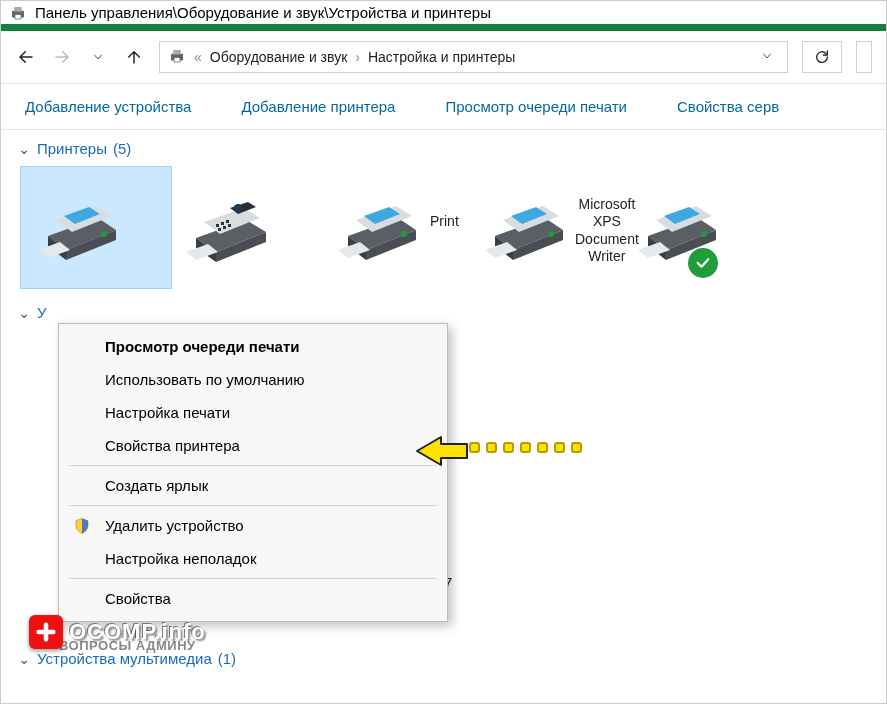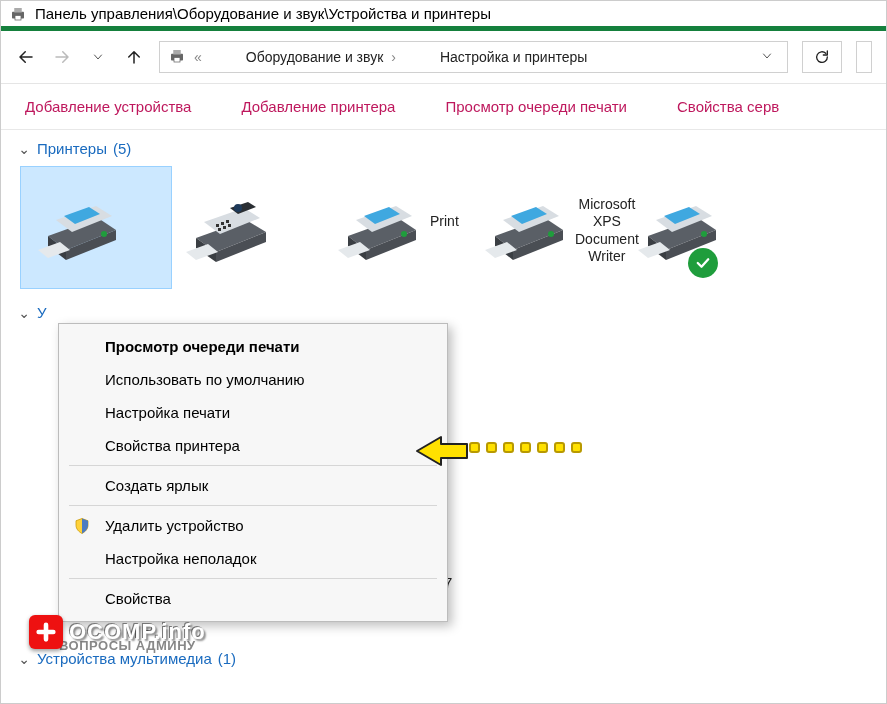--- a/index.html
+++ b/index.html
@@ -8,33 +8,33 @@
     font-family: "Segoe UI", Tahoma, sans-serif;
     font-size: 14px;
     color: #000;
     background: #fff;
     width: 887px;
     height: 704px;
     overflow: hidden;
     position: relative;
     border: 1px solid #ccc;
   }
-  .titlebar { display: flex; align-items: center; height: 30px; padding: 4px 8px; gap: 8px; border-bottom: 5px solid #15803d; }
+  .titlebar { display: flex; align-items: center; height: 30px; padding: 4px 8px; gap: 8px; border-bottom: 7px solid #15803d; }
   .titlebar .icon { width: 18px; height: 18px; }
   .titlebar .title { font-size: 15px; }
   .navbar { display: flex; align-items: center; padding: 10px 14px; gap: 14px; border-bottom: 1px solid #e5e5e5; }
   .nav-btn { width: 22px; height: 22px; display: flex; align-items: center; justify-content: center; cursor: pointer; color: #444; }
   .nav-btn.disabled { color: #bbb; cursor: default; }
   .addressbar { flex: 1 1 auto; display: flex; align-items: center; border: 1px solid #d0d0d0; height: 32px; padding: 0 8px; gap: 8px; }
-  .addr-seg { color: #222; cursor: pointer; margin-left: 36px; }
+  .addr-seg { color: #222; cursor: pointer; }
   .addr-sep { color: #888; }
   .addr-chevron { margin-left: auto; color: #666; cursor: pointer; padding: 0 6px;}
   .refresh-box { width: 40px; height: 32px; display: flex; align-items: center; justify-content: center; border: 1px solid #d0d0d0; cursor: pointer; }
   .toolbar { display: flex; align-items: center; padding: 14px 24px; gap: 50px; border-bottom: 1px solid #e8e8e8; }
-  .toolbar a { color: #be185d; text-decoration: none; font-size: 15px; cursor: pointer; white-space: nowrap;}
+  .toolbar a { color: #0369a1; text-decoration: none; font-size: 15px; cursor: pointer; white-space: nowrap;}
   .content { padding: 0px 14px 0px 14px; position: relative; }
   .group-header { display: flex; align-items: center; color: #1a6bbf; font-size: 15px; padding: 10px 2px; gap: 6px; cursor: pointer; }
   .chev { font-size: 14px; color: #555; width: 14px; text-align: center;}
   .items-row { display: flex; flex-wrap: wrap; padding-left: 6px; }
   .device { width: 150px; display: flex; flex-direction: row; align-items: center; text-align: center; padding: 8px 4px; position: relative; cursor: pointer; }
   .device.selected { background: #cce8ff; outline: 1px solid #99d1ff; }
   .device-icon-wrap { width: 105px; height: 105px; display: flex; align-items: center; justify-content: center; position: relative; }
   .device-label { margin-top: 6px; font-size: 14px; color: #222; line-height: 1.25; min-height: 36px;}
   .check-badge { position: absolute; bottom: 2px; right: 12px; width: 30px; height: 30px; border-radius: 50%; background: #1f9d3c; display: flex; align-items: center; justify-content: center; }
   .check-badge svg { width: 18px; height: 18px; }

